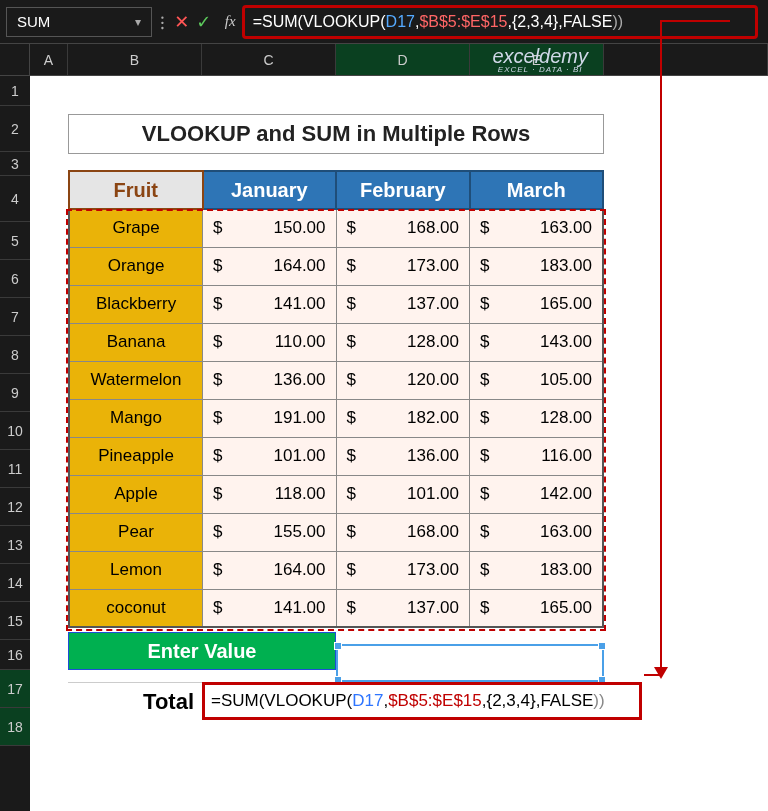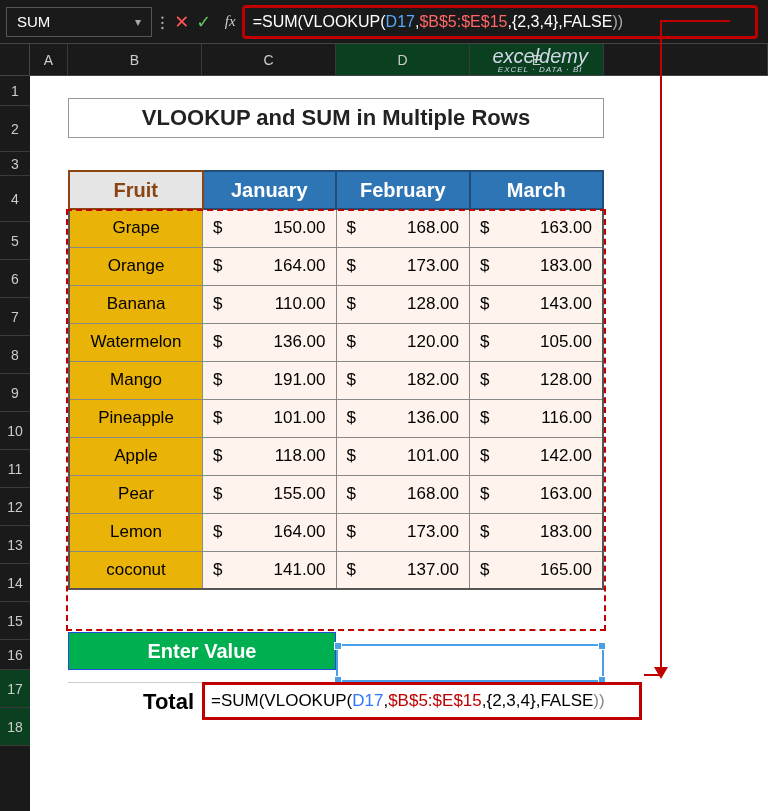--- a/index.html
+++ b/index.html
@@ -88,21 +88,21 @@
 
 .sheet {
   flex: 1;
   position: relative;
   background: #fff;
 }
 .cells { position: relative; }
 
 .title-cell {
   position: absolute;
-  left: 38px; top: 22px;
+  left: 38px; top: 38px;
   width: 536px; height: 40px;
   border: 1px solid #999;
   display: flex; align-items: center; justify-content: center;
   font-weight: bold; font-size: 22px;
   color: #222;
 }
 
 .data-table {
   position: absolute;
   left: 38px; top: 94px;
@@ -338,20 +338,41 @@
                 </div>
               </td>
               <td class="num-c">
                 <div class="num-wrap">
                   <span class="dollar">$</span>
                   <span class="val">183.00</span>
                 </div>
               </td>
             </tr>
             <tr>
+              <td class="fruit-c">Blackberry</td>
+              <td class="num-c">
+                <div class="num-wrap">
+                  <span class="dollar">$</span>
+                  <span class="val">141.00</span>
+                </div>
+              </td>
+              <td class="num-c">
+                <div class="num-wrap">
+                  <span class="dollar">$</span>
+                  <span class="val">137.00</span>
+                </div>
+              </td>
+              <td class="num-c">
+                <div class="num-wrap">
+                  <span class="dollar">$</span>
+                  <span class="val">165.00</span>
+                </div>
+              </td>
+            </tr>
+            <tr>
               <td class="fruit-c">Banana</td>
               <td class="num-c">
                 <div class="num-wrap">
                   <span class="dollar">$</span>
                   <span class="val">110.00</span>
                 </div>
               </td>
               <td class="num-c">
                 <div class="num-wrap">
                   <span class="dollar">$</span>

